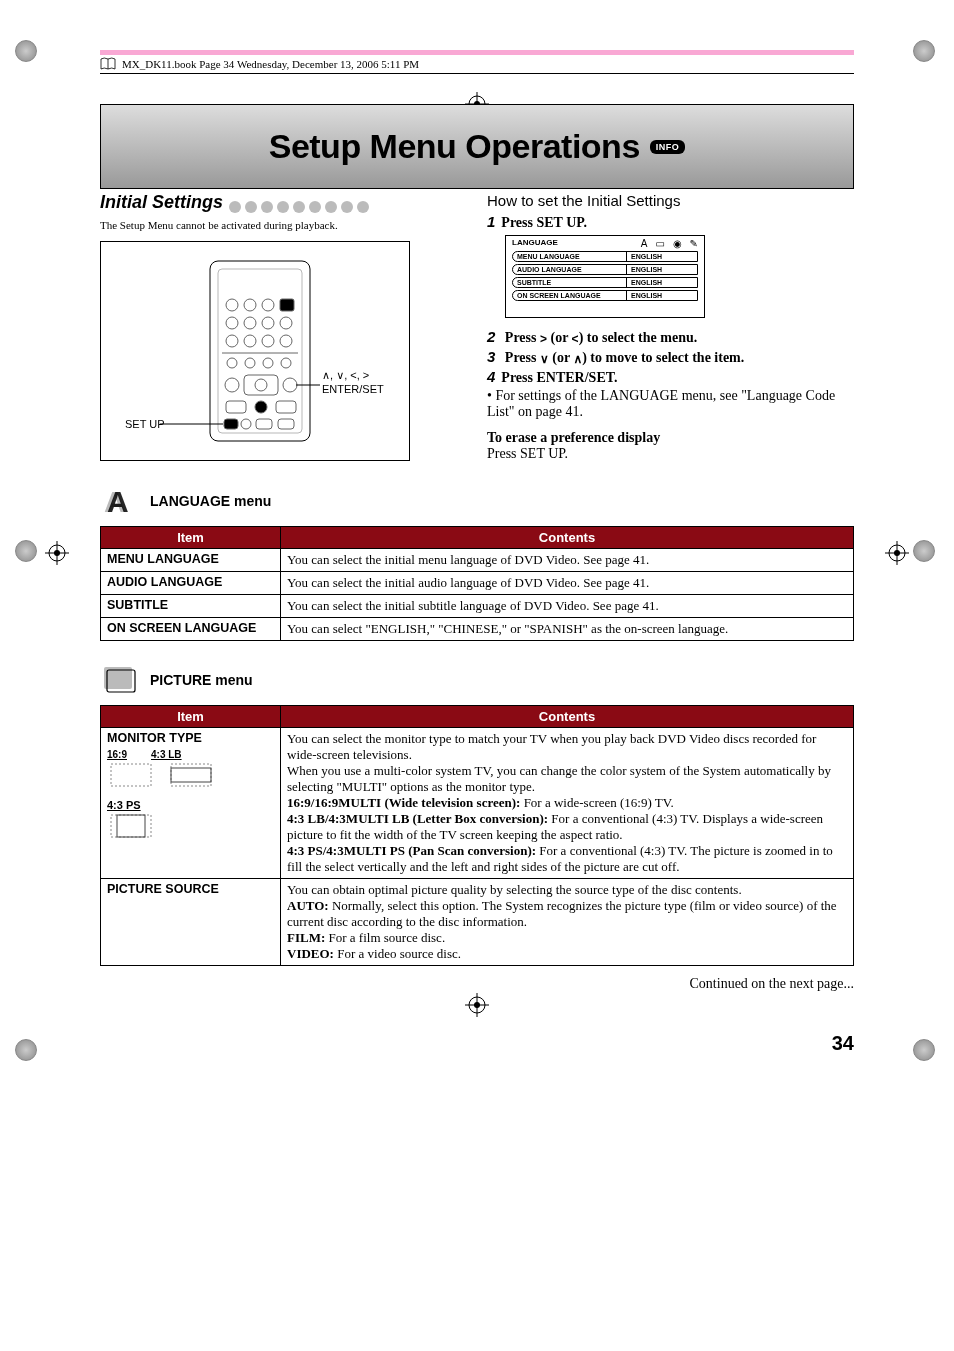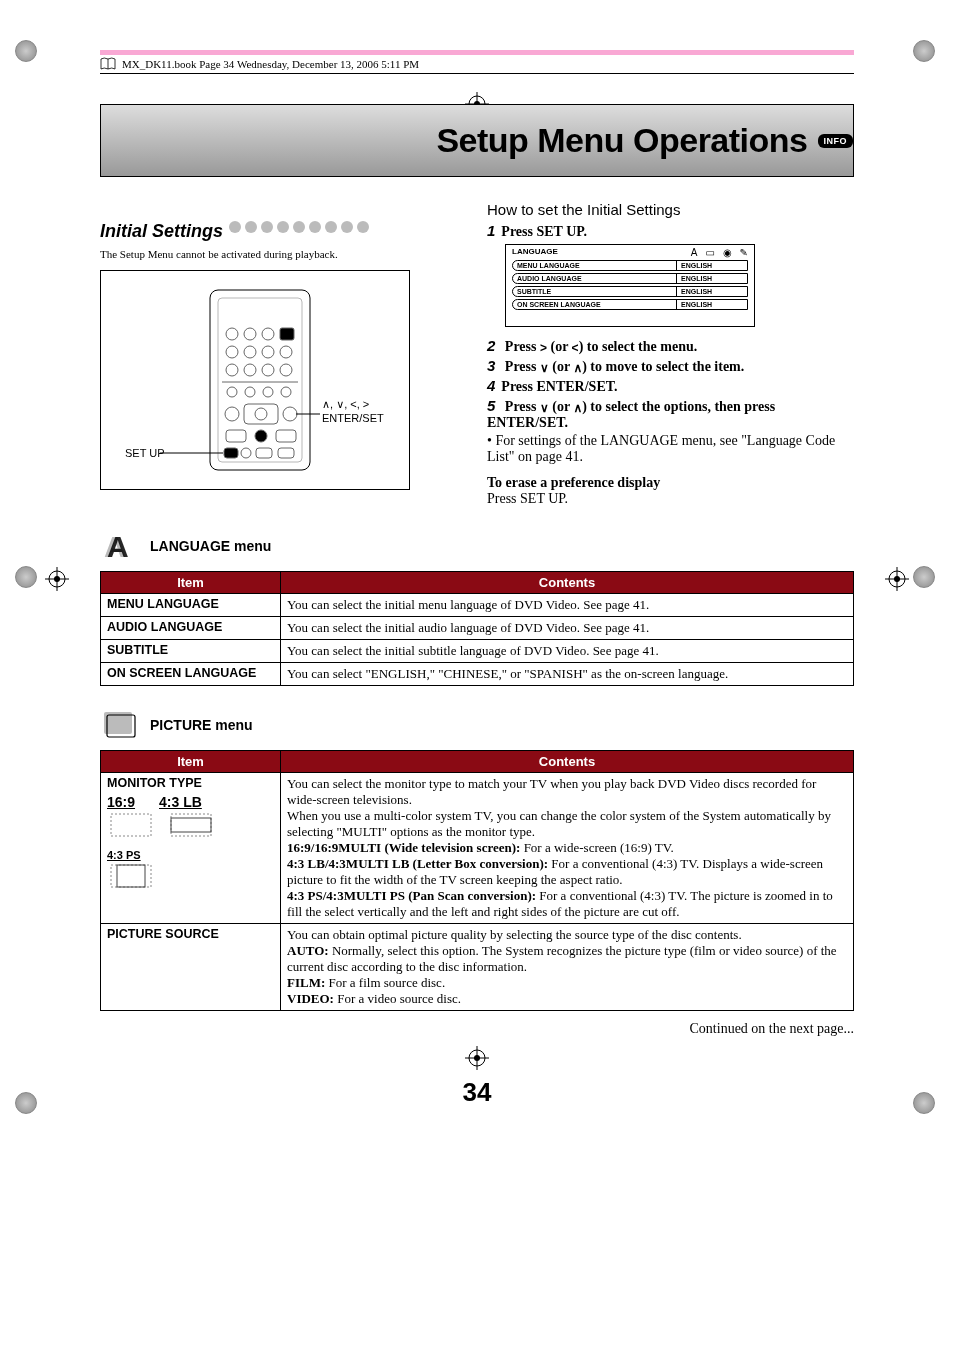--- a/index.html
+++ b/index.html
@@ -49,23 +49,23 @@
     display:flex;
     align-items:center;
     gap:6px;
   }
   .header-top .book-icon {
     display:inline-flex;
   }
   .title-bar {
     background: linear-gradient(to bottom, #ddd 0%, #999 100%);
     border: 1.5px solid #000;
-    text-align: right;
-    padding: 16px 0;
-    margin: 0 30px 24px 30px;
+    text-align: center;
+    padding: 22px 0;
+    margin: 0 30px 3px 30px;
   }
   .title-bar h1 {
     font-family: Arial, Helvetica, sans-serif;
     font-size: 34px;
     font-weight: bold;
     letter-spacing: -0.5px;
     display:inline-flex;
     align-items:center;
     gap:10px;
   }
@@ -85,24 +85,23 @@
     gap: 20px;
     margin: 0 30px;
   }
   .col { flex: 1; }
   .section-heading {
     font-family: Arial, Helvetica, sans-serif;
     font-weight: bold;
     font-size: 18px;
     font-style: italic;
     display: flex;
-    align-items: flex-start;
+    align-items: flex-end;
     gap: 6px;
     margin-bottom: 6px;
-    margin-top: 20px;
   }
   .dots { display:inline-flex; gap:4px; }
   .dot { width:12px; height:12px; border-radius:50%; background:#bbb; }
   .body-text { font-size: 11px; margin-bottom: 10px; }
   .remote-box {
     border: 1px solid #000;
     height: 220px;
     width: 310px;
     margin-top: 8px;
     display:flex;
@@ -123,21 +122,21 @@
     font-style: italic;
     font-size: 15px;
     margin-right: 6px;
   }
   .bold { font-weight: bold; }
   .arrow-glyph { font-family: Arial, sans-serif; font-size: 12px; vertical-align: middle; }
   .lang-grid {
     border: 1px solid #000;
     font-size: 9px;
     font-family: Arial, sans-serif;
-    width: 250px;
+    width: 200px;
     margin: 4px 0 10px 18px;
   }
   .lang-grid .tabrow {
     display:flex; justify-content: space-between; padding: 2px 6px 0 6px;
   }
   .lang-grid .tab-label { font-weight: bold; font-size: 8px; }
   .lang-grid .tab-icons { display:flex; gap:8px; font-size:10px; }
   .lang-grid .row {
     display:flex; border:1px solid #000; margin:2px 6px; border-radius:6px 0 0 6px;
     overflow:hidden;
@@ -185,34 +184,34 @@
     border: 1px solid #000;
     padding: 3px 6px;
     vertical-align: top;
   }
   table.menu-table td.item {
     font-family: Arial, Helvetica, sans-serif;
     font-weight: bold;
     width: 180px;
     font-size: 12.5px;
   }
-  .mt-icons { display:flex; gap:24px; margin-top:4px; font-size:14px; font-family: Arial, sans-serif; }
+  .mt-icons { display:flex; gap:24px; margin-top:4px; font-size:10px; font-family: Arial, sans-serif; }
   .mt-icons span { text-decoration: underline; font-weight:bold; }
   .mt-icons2 { margin-top: 6px; font-size:11px; font-family: Arial, sans-serif; font-weight:bold; text-decoration:underline;}
   .continued {
     text-align: right;
     margin: 8px 30px 0 30px;
     font-size: 14px;
   }
   .page-number {
-    text-align: center;
+    text-align: right;
     margin: 40px 30px 0 30px;
     font-family: Arial, Helvetica, sans-serif;
     font-weight: bold;
-    font-size: 26px;
+    font-size: 20px;
   }
   .note-bullet { margin-left: 0; }
 </style>
 </head>
 <body>
 
 <div class="crop-mark crop-tl">
     <div class="crop-circle"></div>
   </div>
 <div class="crop-mark crop-tr">
@@ -387,23 +386,20 @@
       </div>
 
       <ul class="step-list">
         <li><span class="step-num">2</span>
           <span class="bold"><span>Press </span><span class="arrow-glyph">&gt;</span><span> (or </span><span class="arrow-glyph">&lt;</span><span>) to select the menu.</span></span>
         </li>
         <li><span class="step-num">3</span>
           <span class="bold"><span>Press </span><span class="arrow-glyph">∨</span><span> (or </span><span class="arrow-glyph">∧</span><span>) to move to select the item.</span></span>
         </li>
         <li><span class="step-num">4</span><span class="bold">Press ENTER/SET.</span></li>
-        <li><span class="step-num">5</span>
-          <span class="bold"><span>Press </span><span class="arrow-glyph">∨</span><span> (or </span><span class="arrow-glyph">∧</span><span>)   to select the options, then press ENTER/SET.</span></span>
-        </li>
         <li class="note-bullet">• <span>For settings of the LANGUAGE menu, see "Language Code List" on page 41.</span></li>
       </ul>
 
       <div style="margin-top:10px;">
         <div class="bold">To erase a preference display</div>
         <div>Press SET UP.</div>
       </div>
     </div>
   </div>
 

